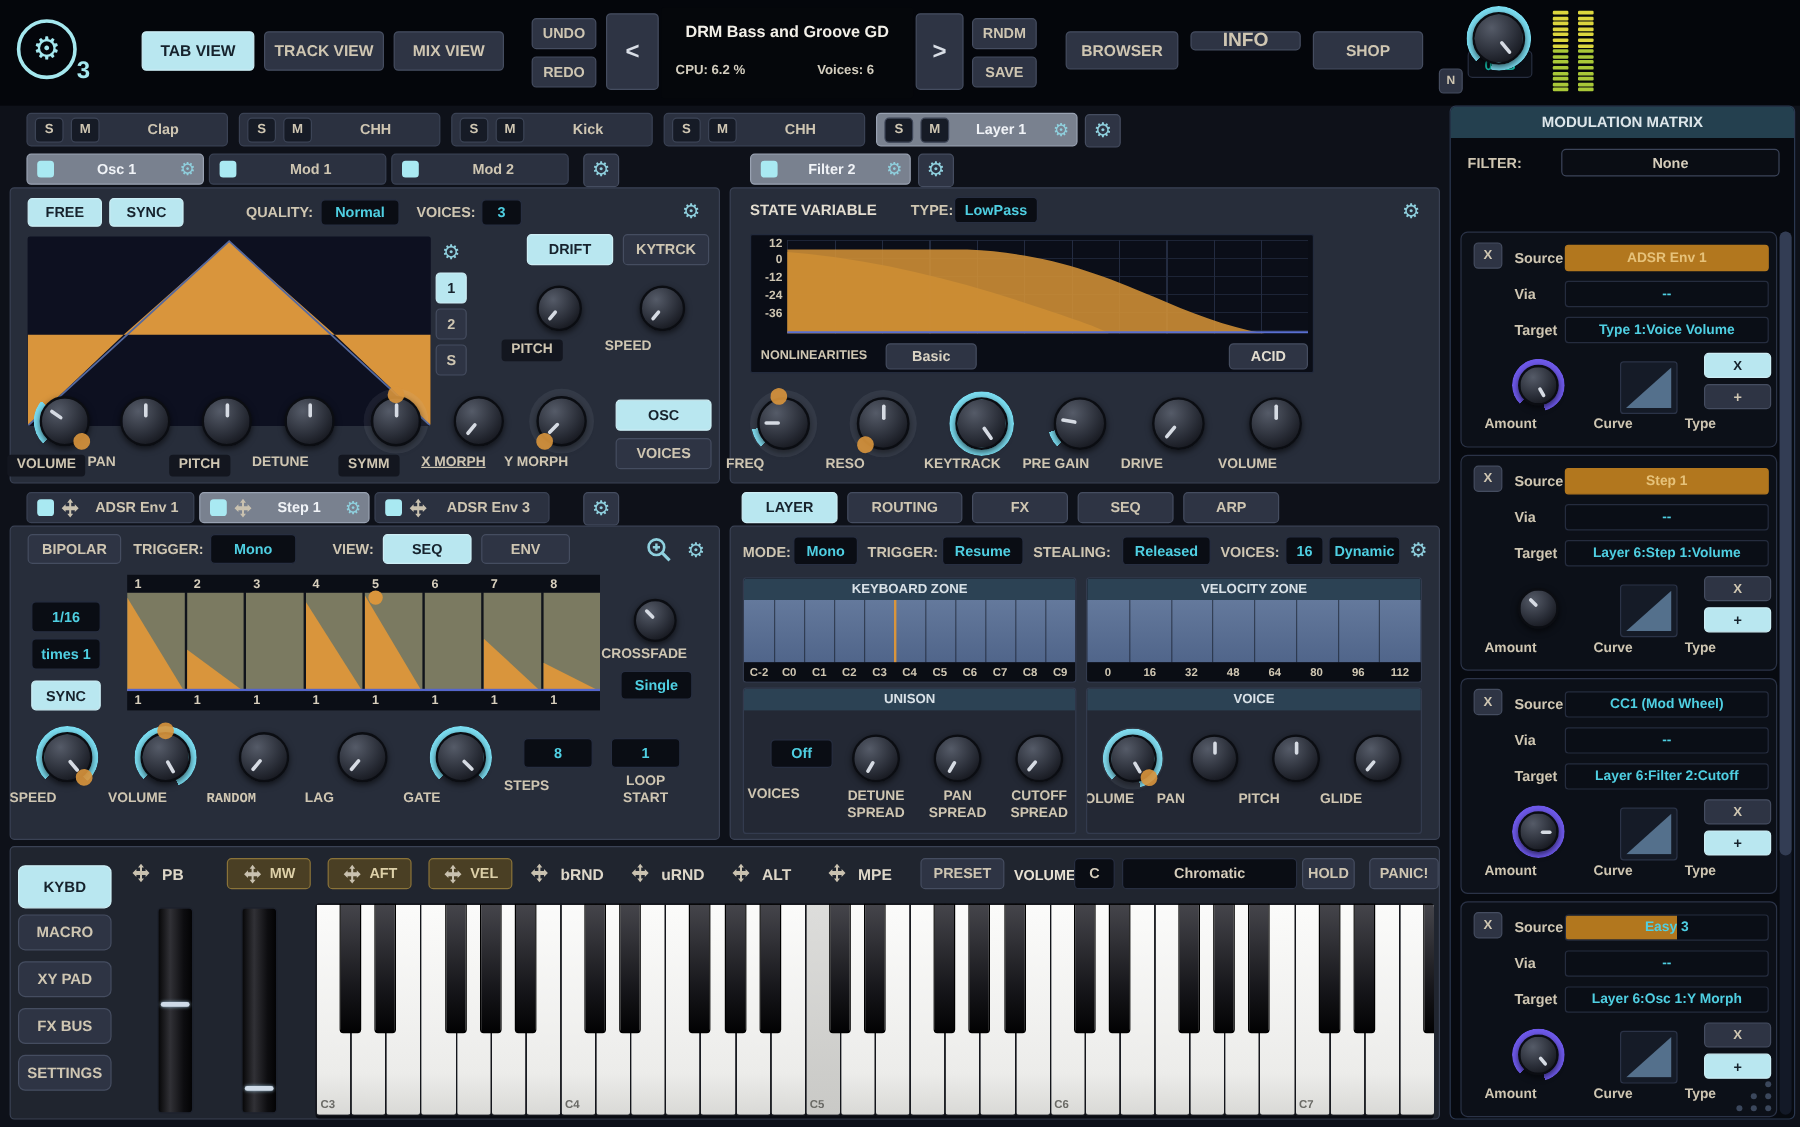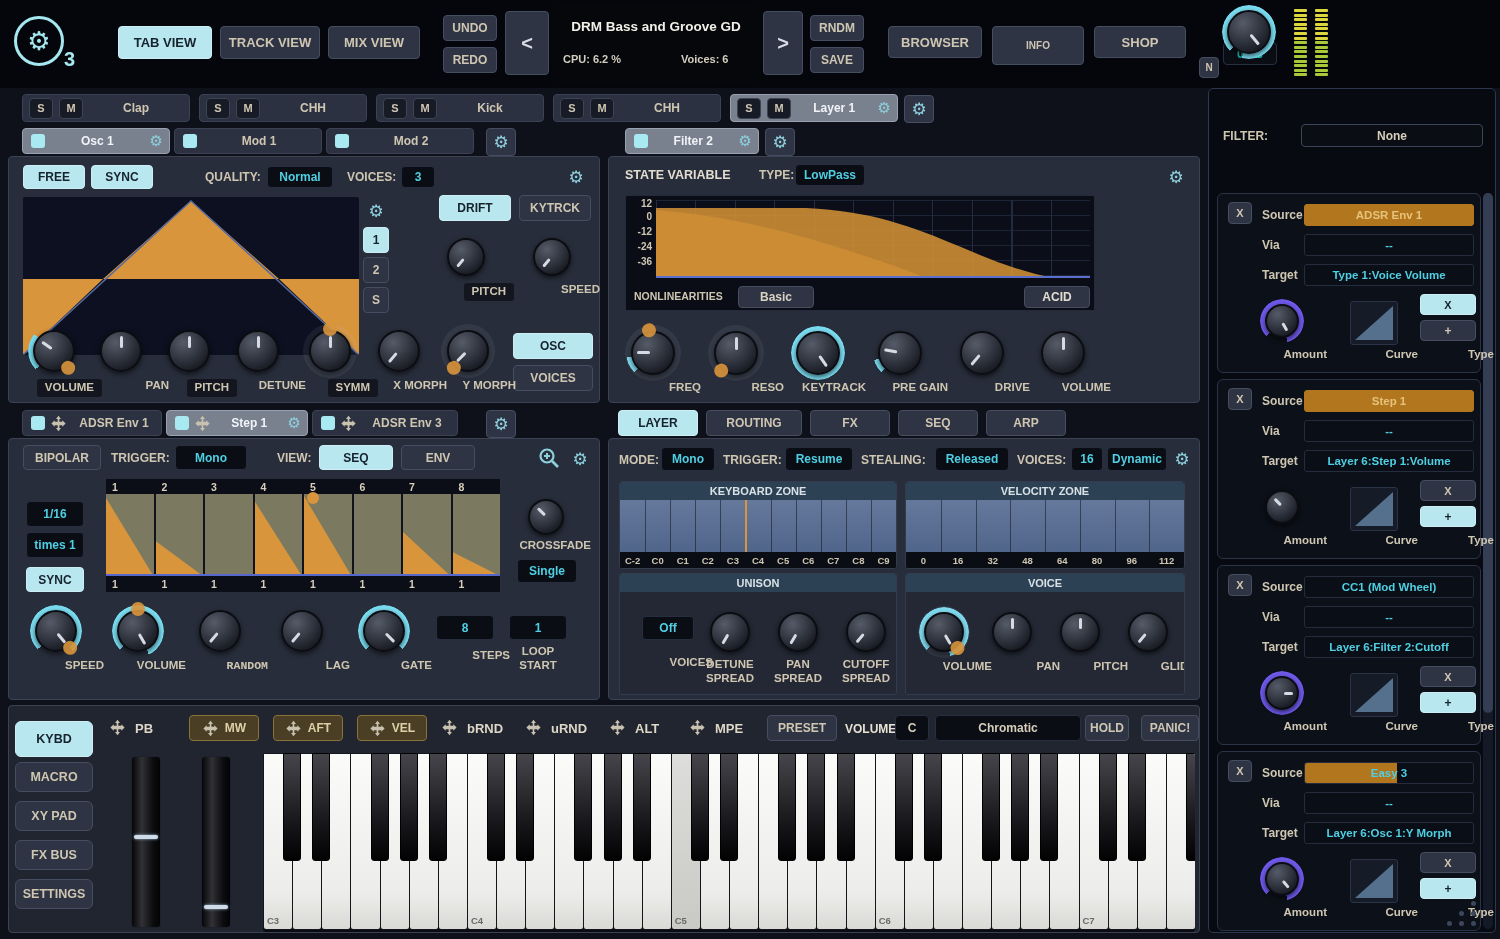--- a/index.html
+++ b/index.html
@@ -33,21 +33,21 @@
   .kbody{position:absolute;inset:0;border-radius:50%;background:radial-gradient(circle at 35% 28%,#555b68,#2a2e38 55%,#16181f 82%);
        border:2px solid #0b0d12;box-sizing:border-box;box-shadow:0 2px 5px rgba(0,0,0,.6)}
   .knob.ghost .kbody{box-shadow:0 0 0 6px rgba(205,215,230,.08),0 2px 5px rgba(0,0,0,.6)}
   .karc{position:absolute;inset:-5px;border-radius:50%;
        background:conic-gradient(from -135deg,var(--ac,#7adcf0) var(--arc),transparent var(--arc));
        -webkit-mask:radial-gradient(closest-side,transparent 70%,#000 71%);mask:radial-gradient(closest-side,transparent 70%,#000 71%)}
   .kptr{position:absolute;inset:3px;transform:rotate(var(--rot))}
   .kptr::before{content:"";position:absolute;left:calc(50% - 1.5px);top:9%;width:3px;height:33%;background:#d6dbe3;border-radius:2px}
   .kdot{position:absolute;inset:-8px;transform:rotate(var(--da))}
   .kdot::before{content:"";position:absolute;left:calc(50% - 7px);top:0;width:14px;height:14px;border-radius:50%;background:rgba(217,149,60,.9)}
-  .klabelwrap{position:absolute;display:flex;justify-content:flex-end;text-align:center;font-size:11.5px;color:#cfc6b2;line-height:1.2}
+  .klabelwrap{position:absolute;display:flex;justify-content:flex-start;text-align:center;font-size:11.5px;color:#cfc6b2;line-height:1.2}
   .klabelwrap .bx{background:#13161f;padding:2px 8px;border-radius:3px}
   .zonebox{position:absolute;background:#0c0f18;border:1px solid #333b4e;border-radius:3px;box-sizing:border-box;overflow:hidden}
   .ztitle{height:18px;background:#2c4254;color:#d9e1e7;font-size:11px;display:flex;align-items:center;justify-content:center}
   .zarea{position:relative;height:52px;background:linear-gradient(#64799c,#50658a)}
   .zsep{position:absolute;top:0;bottom:0;width:1px;background:rgba(8,12,20,.5)}
   .zlabels{position:relative;height:16px;background:#0a0d14;display:flex}
   .zlabels span{flex:1;font-size:9.5px;color:#cfc6b2;display:flex;align-items:center;justify-content:center;overflow:hidden}
   .seqstrip{position:absolute;left:0;right:0;display:flex;background:#0b0e16;gap:2px}
   .seqstrip span{flex:1;font-size:10.5px;color:#d8cfbd;padding:2px 0 0 6px}
   .scell{position:relative;flex:1;background:#7b7a61}
@@ -131,21 +131,21 @@
       <div class="meterseg" style="left: 21px; top: 46px; background: rgb(169, 200, 56);"></div>
       <div class="meterseg" style="left: 21px; top: 50.6px; background: rgb(169, 200, 56);"></div>
       <div class="meterseg" style="left: 21px; top: 55.2px; background: rgb(169, 200, 56);"></div>
       <div class="meterseg" style="left: 21px; top: 59.8px; background: rgb(169, 200, 56);"></div>
       <div class="meterseg" style="left: 21px; top: 64.4px; background: rgb(169, 200, 56);"></div>
     </div>
 <div class="btn active" style="left: 118px; top: 26px; width: 94px; height: 33px; font-size: 13px;">TAB VIEW</div>
     <div class="btn" style="left: 220px; top: 26px; width: 100px; height: 33px; font-size: 13px;">TRACK VIEW</div>
     <div class="btn" style="left: 328px; top: 26px; width: 92px; height: 33px; font-size: 13px;">MIX VIEW</div>
     <div class="btn" style="left: 888px; top: 26px; width: 94px; height: 32px; font-size: 13px;">BROWSER</div>
-    <div class="btn" style="left: 992px; top: 26px; width: 92px; height: 39px; font-size: 10px;">INFO</div>
+    <div class="btn" style="left: 992px; top: 26px; width: 92px; height: 16px; font-size: 16px;">INFO</div>
     <div class="btn" style="left: 1094px; top: 26px; width: 92px; height: 32px; font-size: 13px;">SHOP</div>
     <div class="knob" style="left: 1227px; top: 10px; width: 44px; height: 44px;">
       <div class="karc" style="--arc: 330deg;"></div>
       <div class="kbody"></div>
       <div class="kptr" style="--rot: 140deg;"></div>
     </div>
   </div>
 
 <div id="layer-strip"></div>
 <div class="gicon boxed" style="left:904px;top:95px;width:28px;height:26px"></div>
@@ -230,21 +230,21 @@
       <div class="kptr" style="--rot: 0deg;"></div>
       <div class="kdot" style="--da: 0deg;"></div>
     </div>
     <div class="klabelwrap" style="left: 273px; top: 222px; width: 96px;">
       <span class="bx">SYMM</span>
     </div>
     <div class="knob" style="left: 369px; top: 173px; width: 42px; height: 42px;">
       <div class="kbody"></div>
       <div class="kptr" style="--rot: -140deg;"></div>
     </div>
-    <div class="klabelwrap" style="left: 342px; top: 222px; width: 96px;">
+    <div class="klabelwrap" style="left: 342px; top: 222px; width: 96px; text-decoration: underline;">
       <span>X MORPH</span>
     </div>
     <div class="knob ghost" style="left: 438px; top: 173px; width: 42px; height: 42px;">
       <div class="kbody"></div>
       <div class="kptr" style="--rot: -135deg;"></div>
       <div class="kdot" style="--da: -140deg;"></div>
     </div>
     <div class="klabelwrap" style="left: 411px; top: 222px; width: 96px;">
       <span>Y MORPH</span>
     </div>
@@ -724,20 +724,21 @@
         <path fill="#c9c1af" d="M12 1l3.5 4.5h-2.3v4.2h4.2V7.4L22 12l-4.6 4.6v-2.3h-4.2v4.2h2.3L12 23l-3.5-4.5h2.3v-4.2H6.6v2.3L2 12l4.6-4.6v2.3h4.2V5.5H8.5z"></path>
       </svg></div>
     <div class="lbl" style="left: 626px; top: 15px; font-size: 13px; color: rgb(222, 215, 200);">ALT</div>
     <div class="abs" style="left: 680px; top: 13px; width: 18px; height: 18px;"><svg width="17" height="17" viewBox="0 0 24 24">
         <path fill="#c9c1af" d="M12 1l3.5 4.5h-2.3v4.2h4.2V7.4L22 12l-4.6 4.6v-2.3h-4.2v4.2h2.3L12 23l-3.5-4.5h2.3v-4.2H6.6v2.3L2 12l4.6-4.6v2.3h4.2V5.5H8.5z"></path>
       </svg></div>
     <div class="lbl" style="left: 706px; top: 15px; font-size: 13px; color: rgb(222, 215, 200);">MPE</div>
   </div>
 
 <div class="abs" id="mod-matrix" style="left:1208px;top:88px;width:288px;height:845px;background:#070a10;border:1px solid #2b3850;border-radius:5px;box-sizing:border-box">
+  <div style="position:absolute;left:0;top:0;width:100%;height:26px;background:#24404f;color:#dde6ea;font-size:12.5px;display:flex;align-items:center;justify-content:center;border-radius:4px 4px 0 0">MODULATION MATRIX</div>
   <div class="lbl" style="left:14px;top:40px">FILTER:</div>
   <div class="val beige" style="left:92px;top:35px;width:182px;height:23px;border-color:#3c455a">None</div>
   <div id="mod-slots"></div>
   <div class="abs" style="left:274px;top:104px;width:10px;height:736px;background:#131927;border-radius:5px">
     <div style="position:absolute;left:0;top:0;width:10px;height:520px;background:#333d54;border-radius:5px"></div>
   </div>
   <div id="resize-dots" class="abs" style="left:0;top:0;width:0;height:0"></div>
 <div class="mslot" style="top: 104px;">
       <div class="btn" style="left: 10px; top: 8px; width: 24px; height: 22px; font-size: 11px;">X</div>
       <div class="lbl" style="left: 44px; top: 14px;">Source</div>

